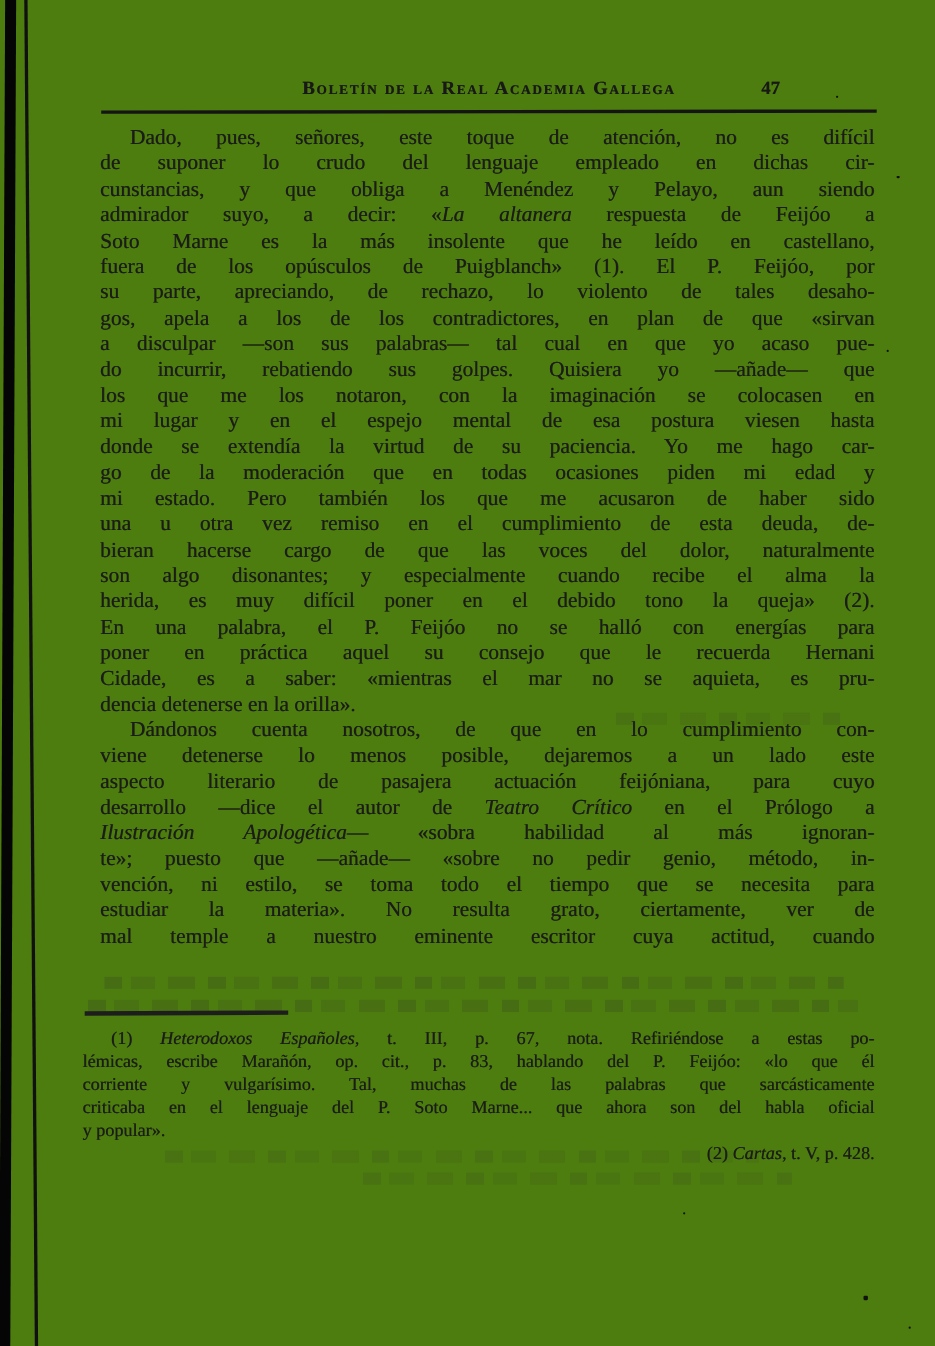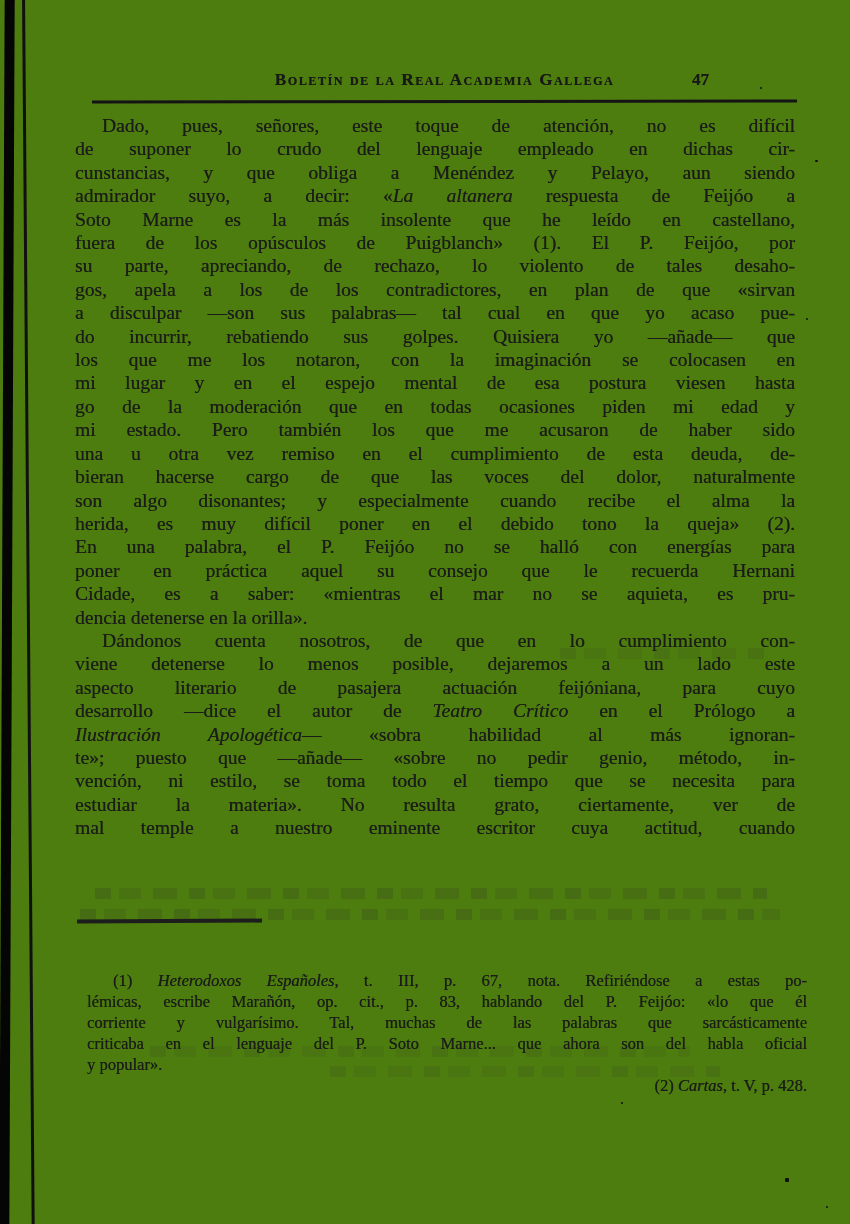--- a/index.html
+++ b/index.html
@@ -14,26 +14,26 @@
   
   .hdr{position:absolute;left:92px;top:70px;width:705px;height:26px;}
   .hdr-title{
     display:block;text-align:center;font-variant:small-caps;font-weight:700;
     font-size:17px;letter-spacing:1.6px;color:#181818;
   }
   .hdr-num{position:absolute;right:88px;top:0;font-size:17px;font-weight:700;color:#181818;}
   .hdr-rule{position:absolute;left:92px;top:100px;width:705px;height:3px;background:#141414;transform:rotate(-0.08deg);}
   
   .bodytext{position:absolute;left:75px;top:114px;width:720px;font-size:19.5px;}
-  .bodytext .line{line-height:23.4px;white-space:normal;}
+  .bodytext .line{line-height:23.4px;white-space:normal;margin-left:16px;}
   .line.j{text-align:justify;text-align-last:justify;}
   .line.indent{text-indent:27px;text-align:right;}
   em{font-style:italic;}
   
-  .footnotes{position:absolute;left:75px;top:970px;width:720px;font-size:16.5px;margin-left:12px;}
+  .footnotes{position:absolute;left:75px;top:933px;width:720px;font-size:16.5px;}
   .footnotes .line{line-height:21px;}
   .footnotes .line.indent{text-indent:26px;}
   .fn-rule{position:absolute;left:77px;top:919px;width:185px;height:4px;background:#1d1d1d;transform:rotate(-0.25deg);z-index:3;}
   
   .ghost{
     position:absolute;height:11px;opacity:.45;filter:blur(.7px);
     background:repeating-linear-gradient(90deg,
       rgba(45,45,45,.40) 0 16px, transparent 16px 24px,
       rgba(45,45,45,.25) 24px 46px, transparent 46px 58px,
       rgba(45,45,45,.33) 58px 82px, transparent 82px 94px);
@@ -62,20 +62,21 @@
         <div class="line j"><span>cunstancias, y que obliga a Menéndez y Pelayo, aun siendo</span></div>
         <div class="line j"><span>admirador suyo, a decir: «</span><em>La altanera</em><span> respuesta de Feijóo a</span></div>
         <div class="line j"><span>Soto Marne es la más insolente que he leído en castellano,</span></div>
         <div class="line j"><span>fuera de los opúsculos de Puigblanch» (1). El P. Feijóo, por</span></div>
         <div class="line j"><span>su parte, apreciando, de rechazo, lo violento de tales desaho-</span></div>
         <div class="line j"><span>gos, apela a los de los contradictores, en plan de que «sirvan</span></div>
         <div class="line j"><span>a disculpar —son sus palabras— tal cual en que yo acaso pue-</span></div>
         <div class="line j"><span>do incurrir, rebatiendo sus golpes. Quisiera yo —añade— que</span></div>
         <div class="line j"><span>los que me los notaron, con la imaginación se colocasen en</span></div>
         <div class="line j"><span>mi lugar y en el espejo mental de esa postura viesen hasta</span></div>
+        <div class="line j"><span>donde se extendía la virtud de su paciencia. Yo me hago car-</span></div>
         <div class="line j"><span>go de la moderación que en todas ocasiones piden mi edad y</span></div>
         <div class="line j"><span>mi estado. Pero también los que me acusaron de haber sido</span></div>
         <div class="line j"><span>una u otra vez remiso en el cumplimiento de esta deuda, de-</span></div>
         <div class="line j"><span>bieran hacerse cargo de que las voces del dolor, naturalmente</span></div>
         <div class="line j"><span>son algo disonantes; y especialmente cuando recibe el alma la</span></div>
         <div class="line j"><span>herida, es muy difícil poner en el debido tono la queja» (2).</span></div>
         <div class="line j"><span>En una palabra, el P. Feijóo no se halló con energías para</span></div>
         <div class="line j"><span>poner en práctica aquel su consejo que le recuerda Hernani</span></div>
         <div class="line j"><span>Cidade, es a saber: «mientras el mar no se aquieta, es pru-</span></div>
         <div class="line"><span>dencia detenerse en la orilla».</span></div>

